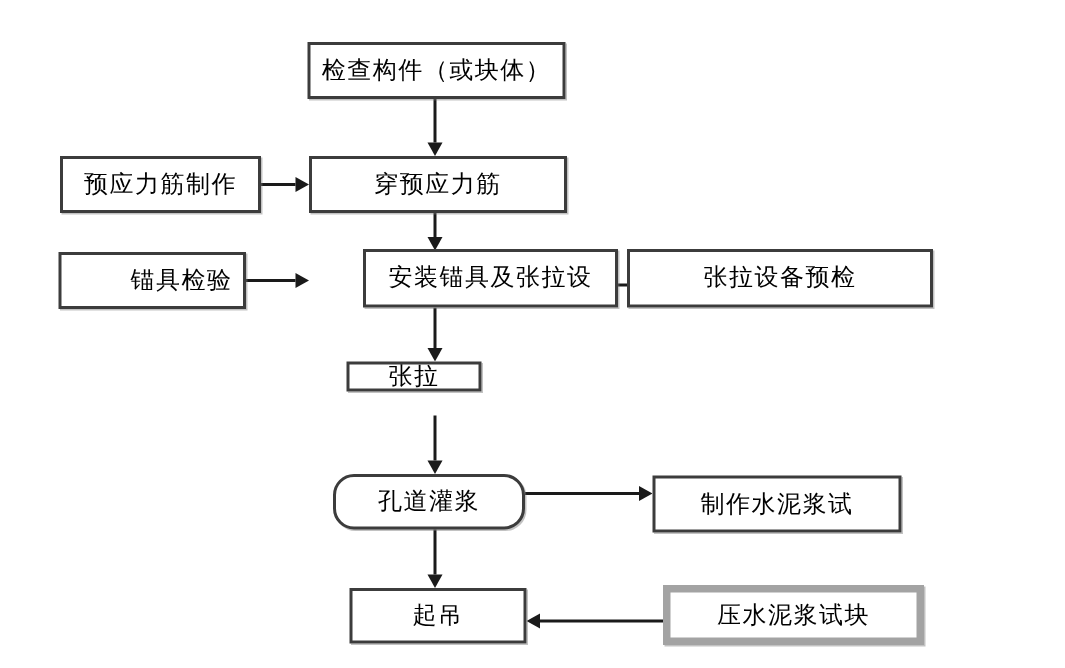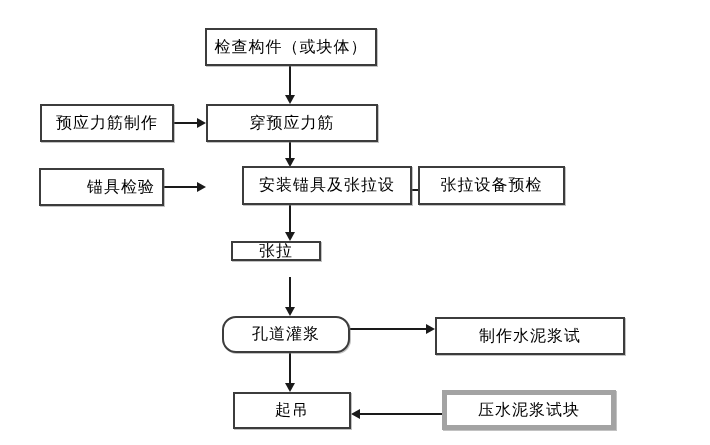--- a/index.html
+++ b/index.html
@@ -89,33 +89,33 @@
   </div>
 
   <div class="node" style="left:39px;top:168px;width:125px;height:38px;padding-left:39px;">
     <span>锚具检验</span>
   </div>
 
   <div class="node" style="left:206px;top:166px;width:170px;height:39px;margin-left:36px;">
     <span>安装锚具及张拉设</span>
   </div>
 
-  <div class="node" style="left:418px;top:166px;width:147px;height:39px;">
+  <div class="node" style="left:418px;top:166px;width:204px;height:39px;">
     <span>张拉设备预检</span>
   </div>
 
   <div class="node" style="left:231px;top:241px;width:90px;height:20px;text-align:right;">
     <span>张拉</span>
   </div>
 
   <div class="node" style="left:222px;top:316px;width:128px;height:37px;border-radius:14px;">
     <span>孔道灌浆</span>
   </div>
 
-  <div class="node" style="left:435px;top:317px;width:190px;height:38px;">
+  <div class="node" style="left:435px;top:317px;width:166px;height:38px;">
     <span>制作水泥浆试</span>
   </div>
 
   <div class="node" style="left:233px;top:392px;width:118px;height:37px;">
     <span>起吊</span>
   </div>
 
   <div class="node bold" style="left:442px;top:390px;width:174px;height:40px;">
     <span>压水泥浆试块</span>
   </div>

